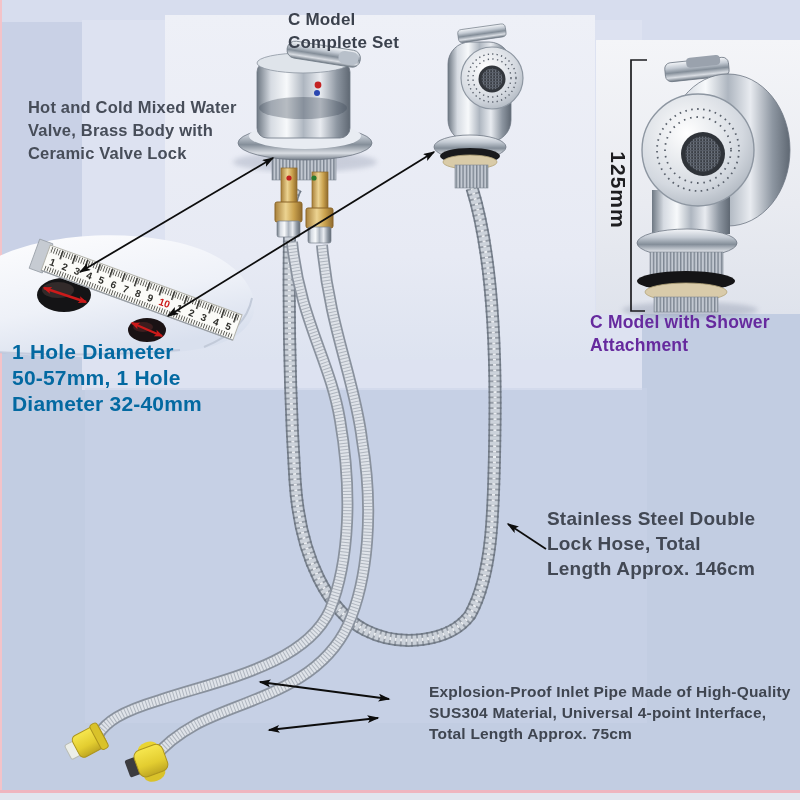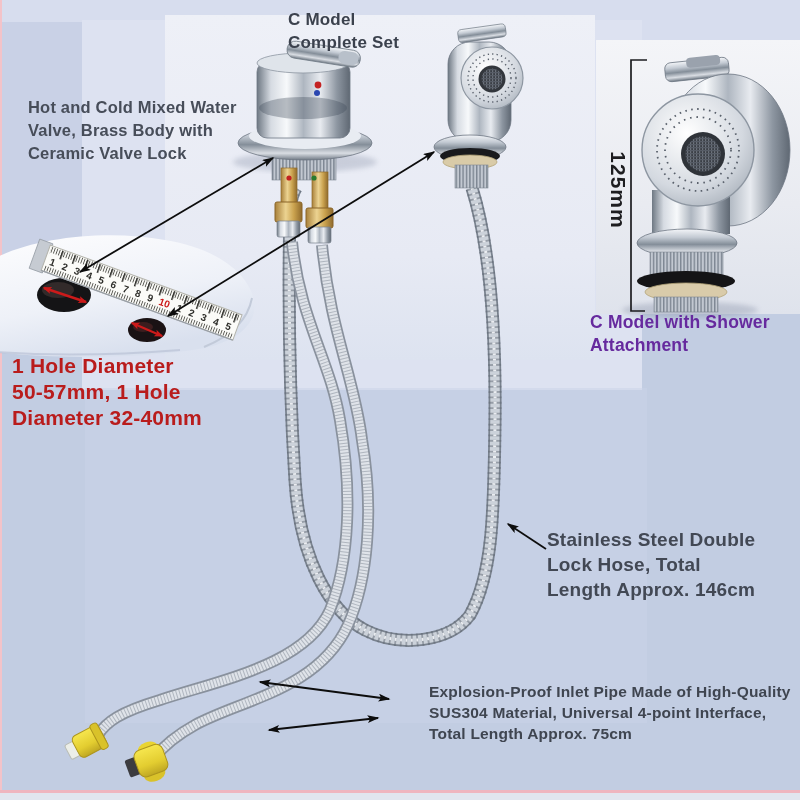--- a/index.html
+++ b/index.html
@@ -9,24 +9,24 @@
     font-family:"Liberation Sans","DejaVu Sans",sans-serif;
   }
   .patch{position:absolute;}
   .note{
     position:absolute;font-weight:bold;white-space:pre-line;
     color:#3f4550;letter-spacing:.2px;
   }
   .center{text-align:left;}
   #title-note{left:288px;top:8px;width:176px;font-size:17px;line-height:23px;color:#3b414d;}
   #valve-note{left:28px;top:96px;width:250px;font-size:16.5px;line-height:23px;color:#474d59;}
-  #hole-note{left:12px;top:353px;width:228px;font-size:21px;line-height:26px;color:#b91c1c;}
+  #hole-note{left:12px;top:339px;width:228px;font-size:21px;line-height:26px;color:#0369a1;}
   #inset-heading{left:590px;top:311px;width:208px;font-size:17.5px;line-height:23px;color:#662a9e;}
   #inset-features{left:612px;top:349px;width:186px;font-size:16.5px;line-height:23.5px;color:#3d434e;}
-  #hose-note{left:547px;top:527px;width:252px;font-size:19px;line-height:25px;color:#424854;}
+  #hose-note{left:547px;top:506px;width:252px;font-size:19px;line-height:25px;color:#424854;}
   #inlet-note{left:394px;top:681px;width:392px;font-size:15.5px;line-height:21px;color:#3f4550;margin-left:35px;}
   svg{position:absolute;left:0;top:0;}
   .rn{font-size:10px;font-weight:bold;fill:#2e2e2a;}
   .rn-red{fill:#cc1a1a;}
   #dim-label{font-size:21px;font-weight:bold;fill:#1d1d20;letter-spacing:1px;}
 </style>
 </head>
 <body>
 
 <div id="stage">

